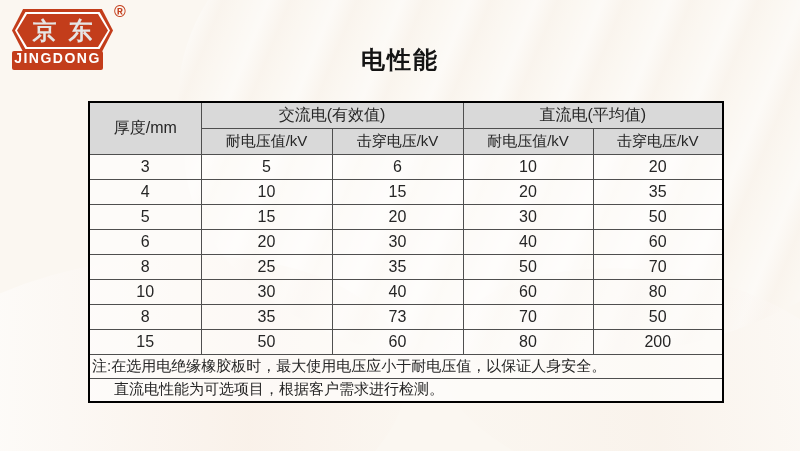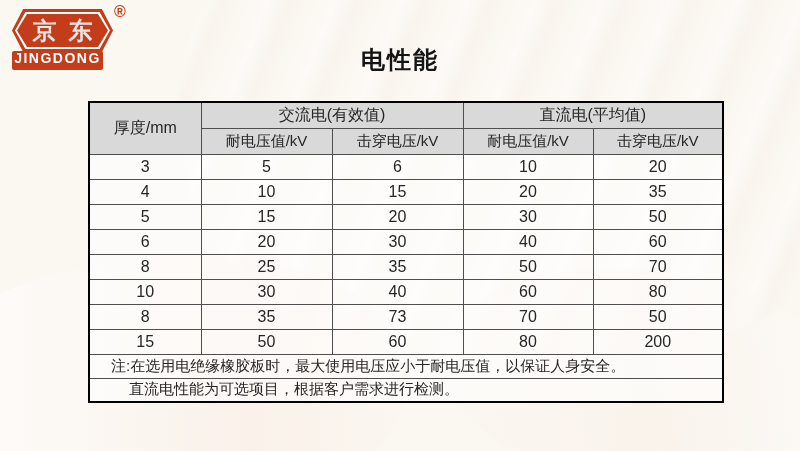--- a/index.html
+++ b/index.html
@@ -56,22 +56,22 @@
 
   
   table.spec { position:absolute; left:88px; top:101px; width:634px;
            border-collapse:collapse; table-layout:fixed;
            border:2px solid #000000; background:rgba(255,255,255,0.55); }
   table.spec td { border:1px solid #4f4f4f; text-align:center;
            vertical-align:middle; color:#262626; font-size:16px; padding:0 2px; }
   tr.ghead td { background:#d9d9d9; height:26px; font-size:16px; }
   tr.ghead td.sub { font-size:15px; }
   tr.datarow td { height:25px; }
-  tr.noterow td { height:24px; text-align:left; font-size:15px; padding-left:21px; }
-  tr.noterow td.indent { padding-left:39px; }
+  tr.noterow td { height:24px; text-align:left; font-size:15px; padding-left:2px; }
+  tr.noterow td.indent { padding-left:24px; }
 </style>
 </head>
 <body>
 
 <div class="swirl s1"></div>
 <div class="swirl s2"></div>
 <div class="swirl s3"></div>
 
 <div class="logo">
   <div class="hex">

